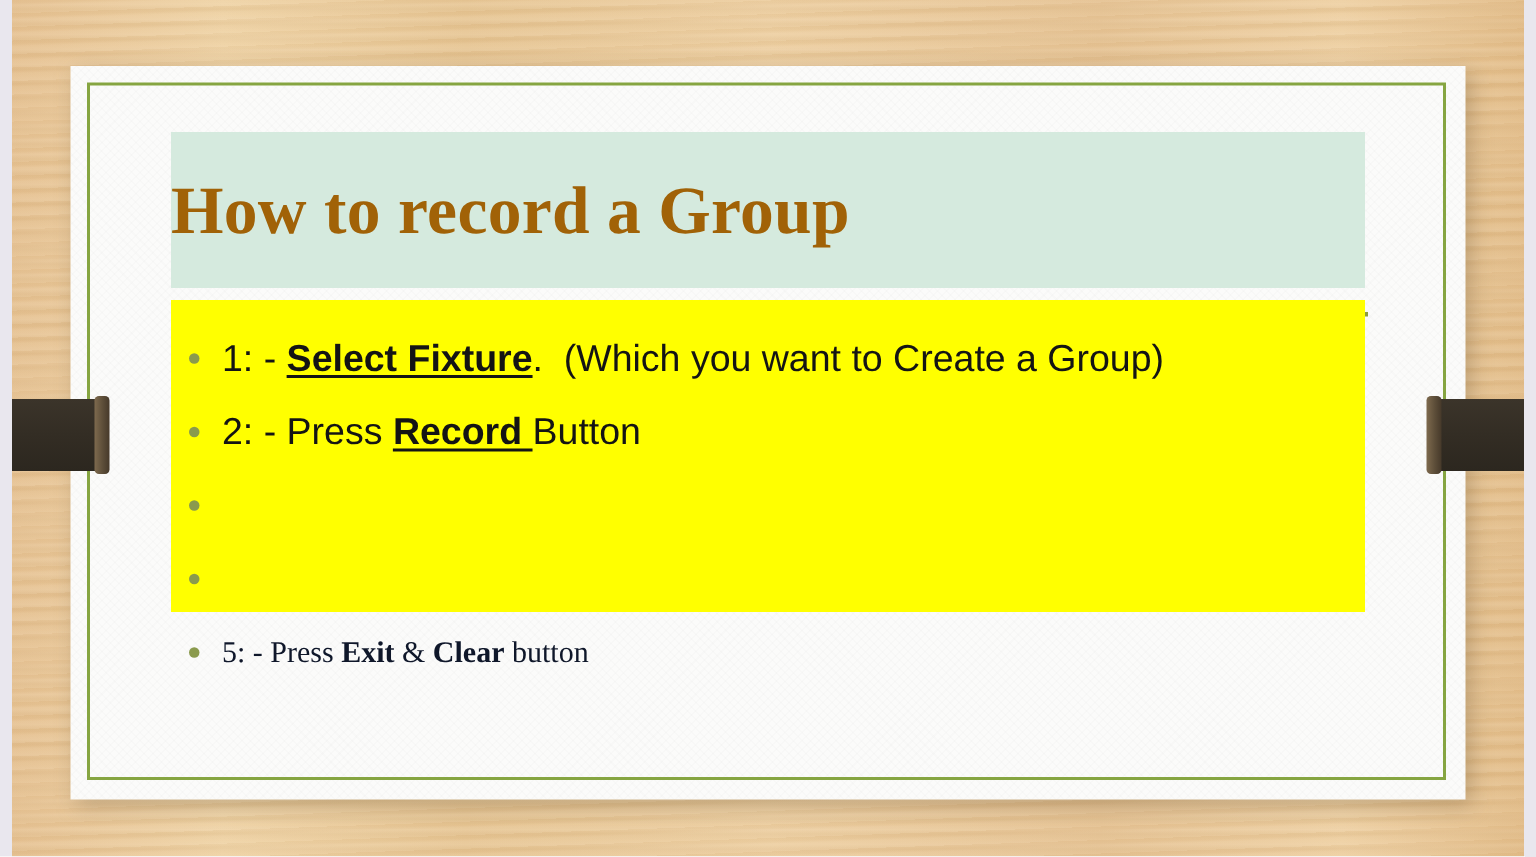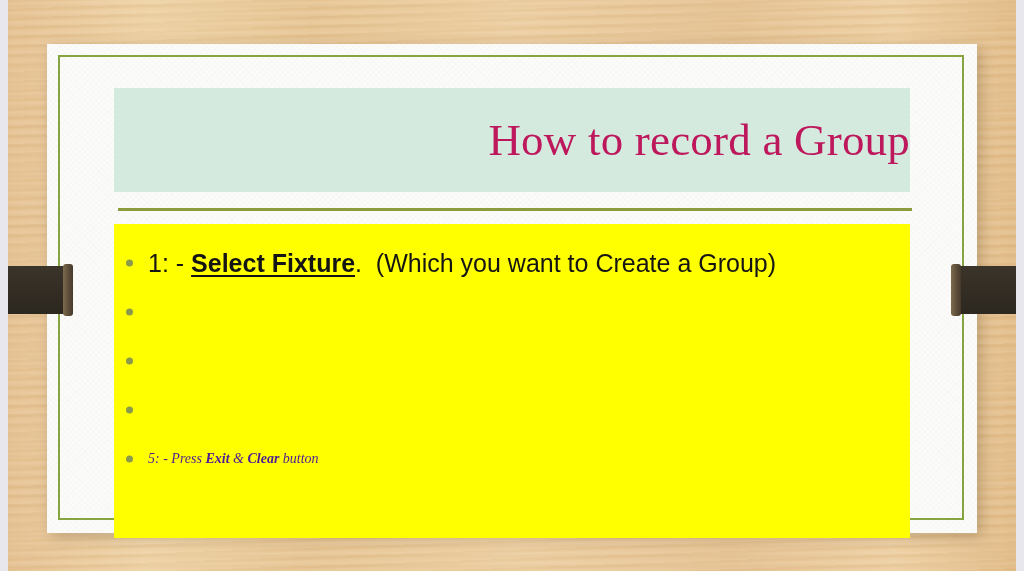--- a/index.html
+++ b/index.html
@@ -151,46 +151,46 @@
     top: 0;
     width: 796px;
     height: 104px;
     background: #d5eade;
   }
   .title-text {
     position: absolute;
     left: 0;
     right: 0;
     top: 26px;
-    text-align: right;
+    text-align: left;
     font-family: "Liberation Serif", "DejaVu Serif", serif;
-    font-weight: normal;
+    font-weight: bold;
     font-size: 45px;
     line-height: 52px;
-    color: #be185d;
+    color: #a16207;
     letter-spacing: 0.2px;
   }
 
   
   .divider {
     position: absolute;
     left: 4px;
     top: 120px;
     width: 794px;
     height: 3px;
     background: #8a9c3c;
   }
 
   
   .body-block {
     position: absolute;
     left: 0;
-    top: 136px;
-    width: 796px;
-    height: 314px;
+    top: 112px;
+    width: 796px;
+    height: 208px;
     background: #ffff00;
   }
 
   .bullet-list {
     position: absolute;
     left: 0;
     top: 0;
     width: 796px;
     list-style: none;
     margin: 0;
@@ -224,24 +224,23 @@
   
   .style-sans .bullet-text {
     font-family: "Liberation Sans", sans-serif;
     font-size: 25px;
     line-height: 28px;
     color: #141414;
   }
   
   .style-serif .bullet-text {
     font-family: "Liberation Serif", "DejaVu Serif", serif;
-    font-size: 14px;
+    font-size: 20px;
     line-height: 26px;
-    color: #4c1d95;
-    font-style: italic;
+    color: #0f172a;
   }
 
   .seg { white-space: pre; }
   .seg.b  { font-weight: bold; }
   .seg.bu { font-weight: bold; text-decoration: underline; text-underline-offset: 3px; }
 </style>
 </head>
 <body>
 
 <div id="slide">
@@ -267,20 +266,21 @@
     <div class="divider"></div>
 
     <div class="body-block">
       <ul class="bullet-list" id="bullet-list">
           <li class="bullet-row style-sans first">
             <span class="bullet-dot"></span>
             <span class="bullet-text"><span class="seg ">1: - </span><span class="seg bu">Select Fixture</span><span class="seg ">.  (Which you want to Create a Group)</span></span>
           </li>
           <li class="bullet-row style-sans">
             <span class="bullet-dot"></span>
+            <span class="bullet-text"><span class="seg ">2: - Press </span><span class="seg bu">Record </span><span class="seg ">Button</span></span>
           </li>
           <li class="bullet-row style-sans">
             <span class="bullet-dot"></span>
           </li>
           <li class="bullet-row style-sans">
             <span class="bullet-dot"></span>
           </li>
           <li class="bullet-row style-serif">
             <span class="bullet-dot"></span>
             <span class="bullet-text"><span class="seg ">5: - Press </span><span class="seg b">Exit</span><span class="seg "> &amp; </span><span class="seg b">Clear</span><span class="seg "> button</span></span>

